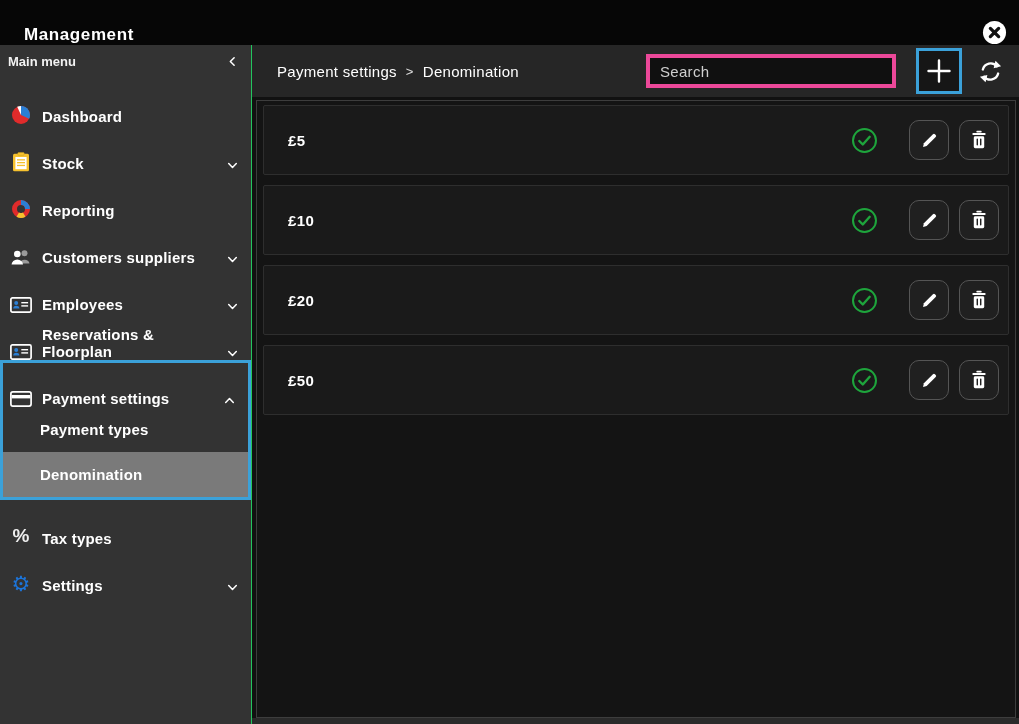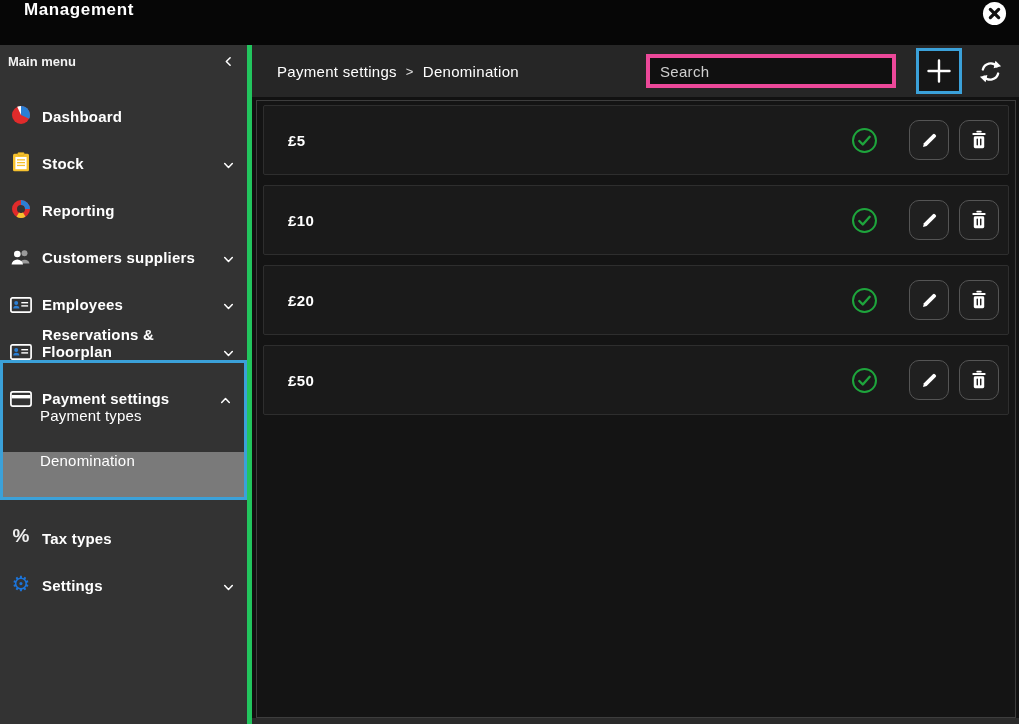--- a/index.html
+++ b/index.html
@@ -7,46 +7,46 @@
     --success-green:#1ea53c;
     --selected-gray:#7a7a7a;
   }
   *{margin:0;padding:0;box-sizing:border-box;}
   html,body{width:1019px;height:724px;overflow:hidden;}
   body{font-family:"Liberation Sans",sans-serif;background:#000;color:#fff;}
 
   .app{width:1019px;height:724px;display:flex;flex-direction:column;}
 
   
-  .topbar{height:45px;background:#060606;display:flex;align-items:flex-start;
+  .topbar{height:45px;background:#060606;display:flex;align-items:flex-end;
           padding:0 12px 0 24px;flex:0 0 auto;}
   .topbar h1{font-size:17px;font-weight:600;letter-spacing:.6px;}
   .close-btn{margin-left:auto;background:none;border:none;cursor:pointer;
              width:26px;height:26px;display:flex;align-items:center;justify-content:center;padding:0;}
 
   
   .body{flex:1;display:flex;min-height:0;}
 
   
   .sidebar{width:252px;background:#333;flex:0 0 auto;display:flex;flex-direction:column;
-           border-right:5px solid #22c55e;}
+           border-right:1px solid #22c55e;}
   .sidebar-header{height:33px;display:flex;align-items:center;padding:0 12px 0 8px;
                   font-size:13px;font-weight:600;color:#f2f2f2;}
   .sidebar-header .chev{margin-left:auto;display:flex;}
   .nav-item{height:47px;display:flex;align-items:flex-end;padding:0 12px 0 8px;
             cursor:pointer;}
   .nav-item .icon{width:26px;display:flex;justify-content:center;align-items:center;flex:0 0 26px;}
   .nav-item .label{margin-left:8px;font-size:15px;font-weight:600;letter-spacing:.2px;color:#fff;}
   .nav-item .chev{margin-left:auto;display:flex;}
   .percent-glyph{font-size:19px;font-weight:700;color:#eee;}
   .gear-glyph{font-size:21px;color:#1c74d9;line-height:1;}
   .nav-group{border:3px solid var(--accent-blue);}
   .nav-group .nav-item{height:44px;padding-left:5px;}
-  .nav-subitem{height:45px;display:flex;padding-left:37px;
-               font-size:15px;font-weight:400;letter-spacing:.2px;cursor:pointer;}
+  .nav-subitem{height:45px;display:flex;align-items:center;padding-left:37px;
+               font-size:15px;font-weight:700;letter-spacing:.2px;cursor:pointer;}
   .nav-subitem.selected{background:var(--selected-gray);}
 
   
   .main{flex:1;display:flex;flex-direction:column;min-width:0;background:#111;}
   .main-header{height:52px;background:#262626;display:flex;align-items:center;
                padding:0 8px 0 25px;flex:0 0 auto;}
   .breadcrumb{display:flex;align-items:center;font-size:15px;letter-spacing:.3px;color:#fff;}
   .breadcrumb .sep{margin:0 9px;color:#e0e0e0;font-size:13px;}
   .breadcrumb .crumb-link{cursor:pointer;}
   .search-input{margin-left:auto;width:250px;height:34px;background:#101010;

